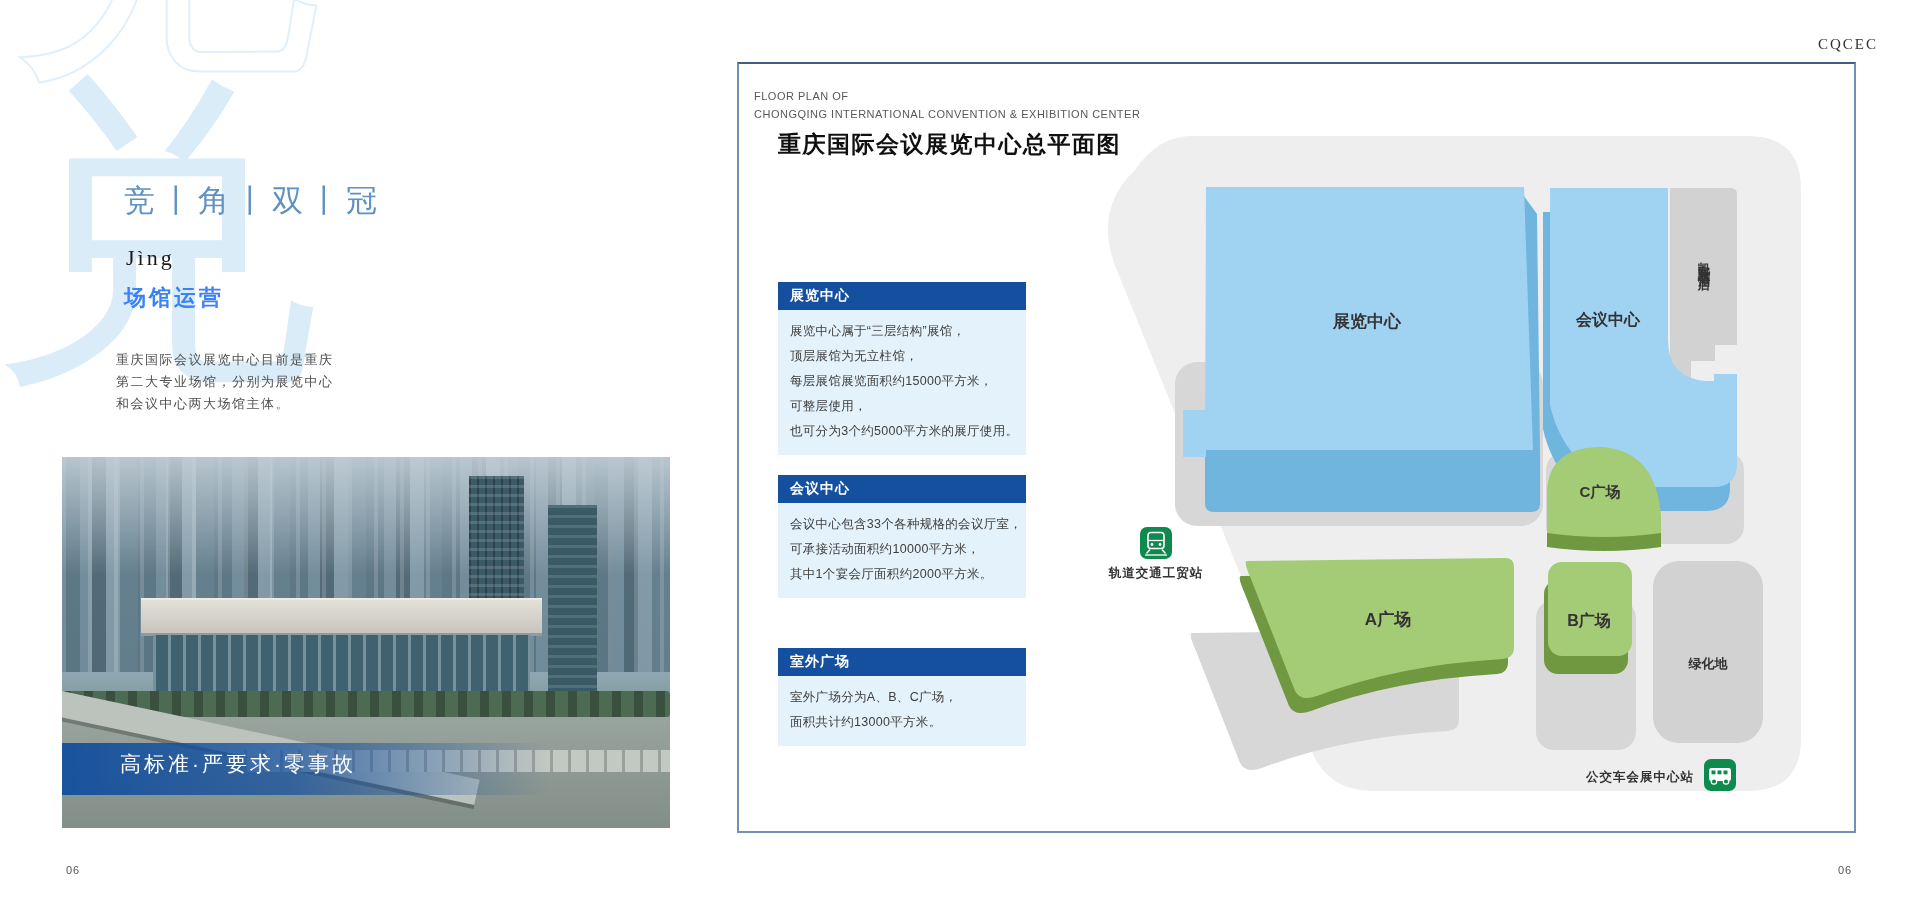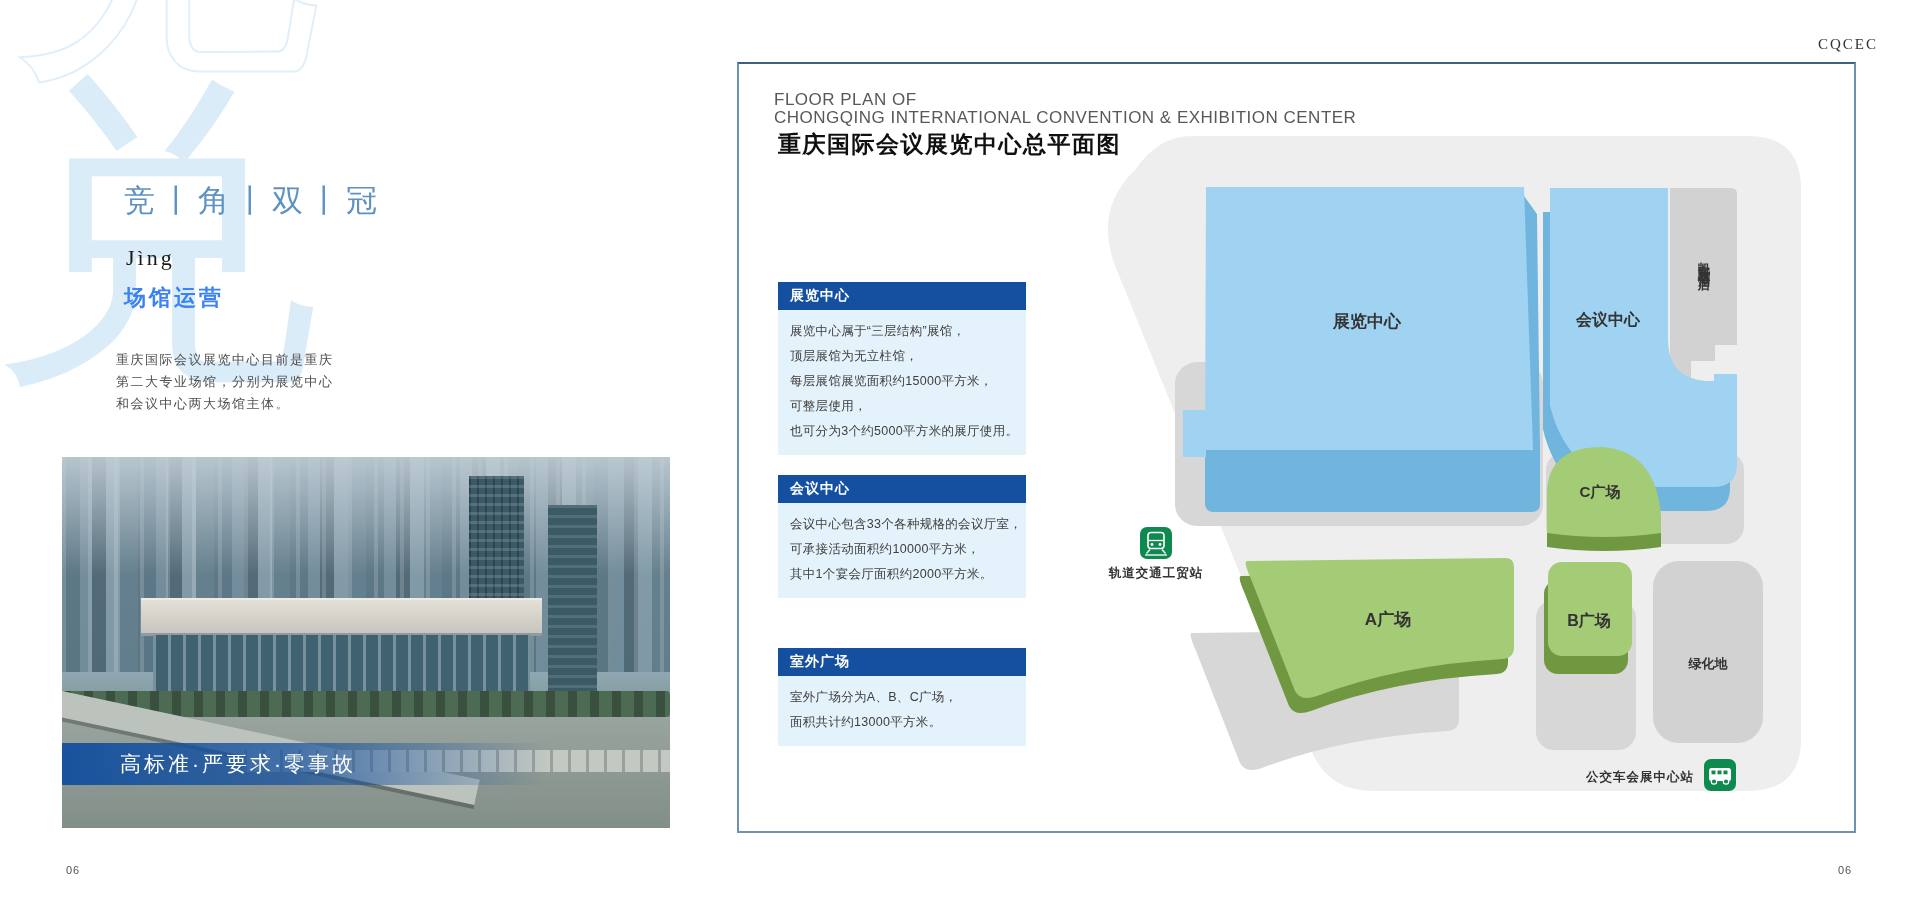--- a/index.html
+++ b/index.html
@@ -39,32 +39,32 @@
   .hall-body{position:absolute;left:15%;top:48%;width:62%;height:16%;background:#3f6170;
       background-image:repeating-linear-gradient(90deg,rgba(220,235,240,.35) 0 3px,rgba(0,0,0,0) 3px 15px);}
   .trees{position:absolute;left:0;top:63%;width:100%;height:7%;background:#4d6a52;
       background-image:repeating-linear-gradient(90deg,rgba(0,0,0,.25) 0 9px,rgba(0,0,0,0) 9px 22px);border-radius:4px;}
   .road{position:absolute;left:0;top:70%;width:100%;height:30%;
       background:linear-gradient(180deg,#9aa49e,#828e88);}
   .flyover{position:absolute;left:-6%;top:74%;width:75%;height:7%;background:#bcc3bd;
       transform:rotate(12deg);box-shadow:0 4px 0 rgba(0,0,0,.25);}
   .deck{position:absolute;left:30%;top:79%;width:70%;height:6%;background:#c2c8c2;
       background-image:repeating-linear-gradient(90deg,rgba(0,0,0,.2) 0 3px,rgba(0,0,0,0) 3px 18px);}
-  .caption-band{position:absolute;left:0;top:286px;width:100%;height:42px;
+  .caption-band{position:absolute;left:0;top:286px;width:100%;height:52px;
       background:linear-gradient(90deg,rgba(19,79,158,.95) 0%,rgba(19,79,158,.72) 38%,rgba(19,79,158,0) 80%);}
   .caption-text{position:absolute;left:58px;top:0;line-height:42px;color:#fff;
       font-size:21px;letter-spacing:3px;}
   .page-num{font-size:11px;color:#555;letter-spacing:1px;margin-top:28px;}
 
   
   .cqcec{left:1818px;top:36px;font-family:"Liberation Serif",serif;font-size:15px;
       letter-spacing:2px;color:#333;}
   .frame{left:737px;top:62px;width:1119px;height:771px;border:2px solid #6d92b2;
       border-top-color:#3f5f85;background:#fff;box-sizing:border-box;}
-  .eyebrow{left:774px;font-size:17px;color:#585858;letter-spacing:.5px;}
+  .eyebrow{left:754px;font-size:11px;color:#585858;letter-spacing:.5px;}
   .plan-title{left:778px;top:129px;font-size:23px;font-weight:700;color:#101010;letter-spacing:1.5px;}
 
   .info-box{left:778px;width:248px;}
   .info-head{background:#14509f;color:#fff;font-size:14px;font-weight:700;
       letter-spacing:1px;padding:5px 0 5px 12px;}
   .info-body{background:#e4f2fb;padding:9px 12px 11px 12px;font-size:12.5px;color:#3e3e3e;
       line-height:25px;letter-spacing:.3px;white-space:nowrap;}
 
   svg text{font-family:"Liberation Sans",sans-serif;fill:#333;font-weight:600;}
   .v-label{writing-mode:vertical-rl;letter-spacing:3px;}

